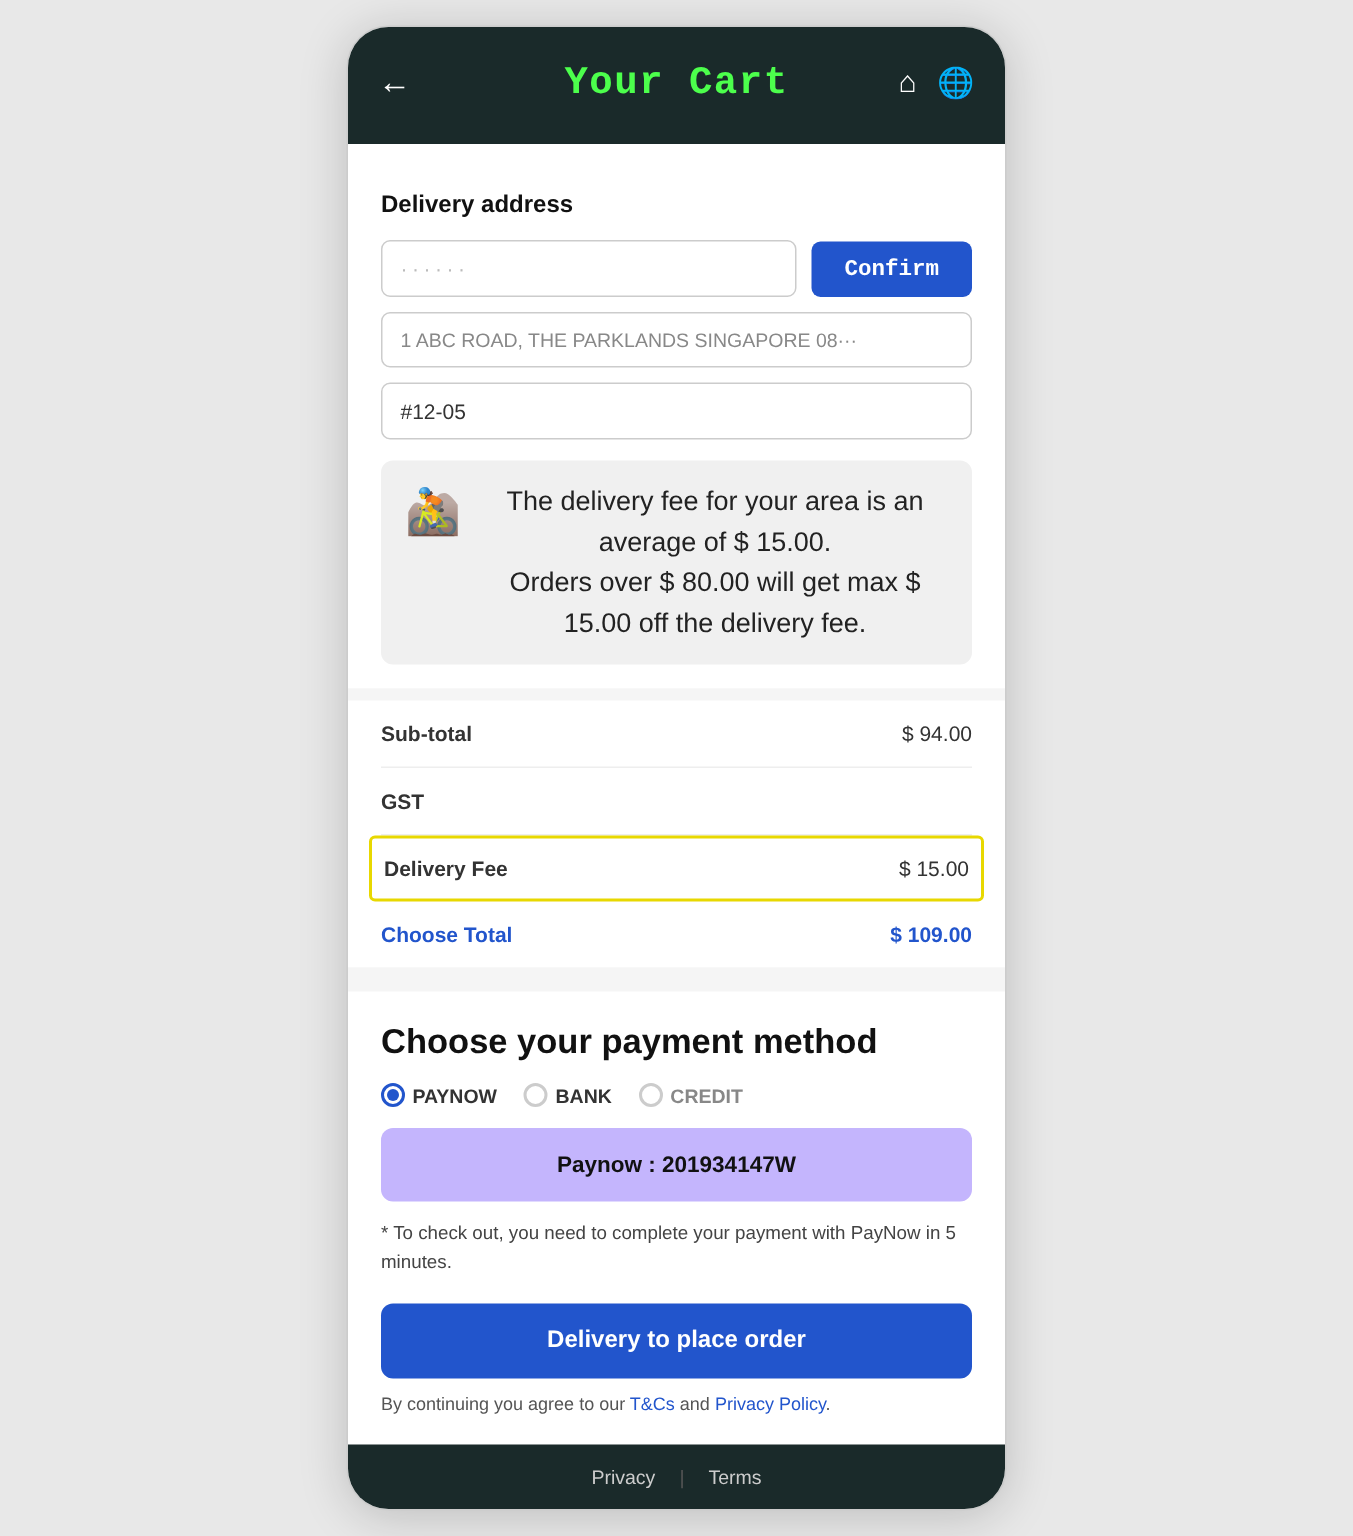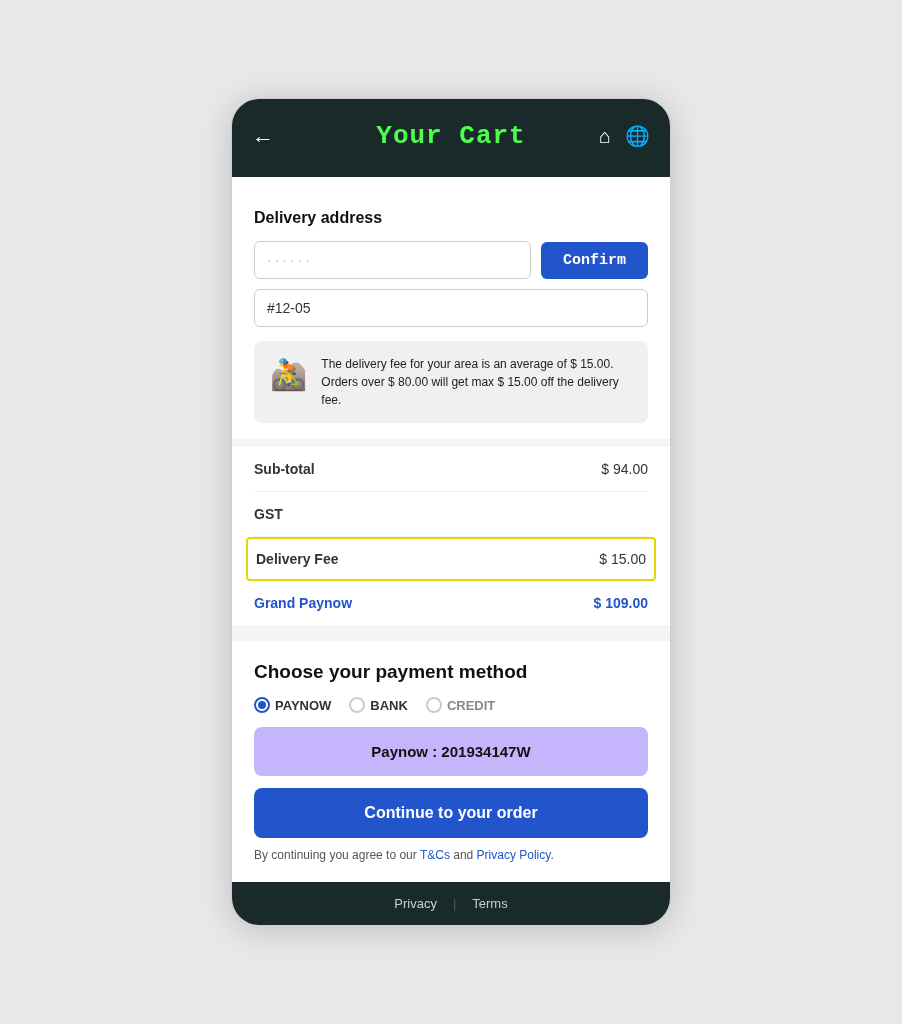--- a/index.html
+++ b/index.html
@@ -112,23 +112,24 @@
       align-items: flex-start;
       gap: 14px;
       margin-bottom: 0;
     }
     .moto-icon {
       font-size: 30px;
       margin-top: 2px;
       flex-shrink: 0;
     }
     .delivery-info-text {
-      font-size: 12px;
+      font-size: 18px;
       color: #222;
       line-height: 1.5;
+      text-align: center;
     }
     .divider { height: 8px; background: #f5f5f5; }
     .total-row {
       display: flex;
       justify-content: space-between;
       padding: 14px 0;
       border-bottom: 1px solid #eee;
       font-size: 14px;
       color: #333;
     }
@@ -147,21 +148,21 @@
     .total-label { font-weight: 600; }
     .total-value { font-weight: 400; }
     .total-row.grand .total-label,
     .total-row.grand .total-value { color: #2255cc; font-weight: 700; }
     .payment-section {
       background: #fff;
       padding: 20px 22px 10px 22px;
       margin-top: 8px;
     }
     .payment-title {
-      font-size: 19px;
+      font-size: 23px;
       font-weight: 700;
       color: #111;
       margin-bottom: 14px;
     }
     .payment-options {
       display: flex;
       gap: 18px;
       align-items: flex-end;
       margin-bottom: 14px;
     }
@@ -269,20 +270,21 @@
   <div class="content">
 
     <div class="card">
       <div class="section-title">Delivery address</div>
 
       <div class="address-row">
         <input class="address-input" type="text" value="······" style="color: rgb(187, 187, 187); letter-spacing: 3px;" placeholder="······">
         <button class="confirm-btn">Confirm</button>
       </div>
 
+      <div class="address-full">1 ABC ROAD, THE PARKLANDS SINGAPORE 08···</div>
       <div class="address-unit">#12-05</div>
 
       <div class="delivery-info-box">
         <div class="moto-icon">🚵</div>
         <div class="delivery-info-text">
           The delivery fee for your area is an average of $ 15.00.<br>
           Orders over $ 80.00 will get max $ 15.00 off the delivery fee.
         </div>
       </div>
     </div>
@@ -296,21 +298,21 @@
       </div>
       <div class="total-row">
         <span class="total-label">GST</span>
         <span class="total-value"></span>
       </div>
       <div class="total-row highlighted">
         <span class="total-label">Delivery Fee</span>
         <span class="total-value">$ 15.00</span>
       </div>
       <div class="total-row grand">
-        <span class="total-label">Grand Paynow</span>
+        <span class="total-label">Choose Total</span>
         <span class="total-value">$ 109.00</span>
       </div>
     </div>
 
     <div class="divider"></div>
 
     <div class="payment-section">
       <div class="payment-title">Choose your payment method</div>
 
       <div class="payment-options">
@@ -330,22 +332,23 @@
         <div class="payment-option">
           <div class="radio-circle"></div>
           <span style="color:#888;">CREDIT</span>
         </div>
       </div>
 
       <div class="paynow-box">
         <span>Paynow : 201934147W</span>
       </div>
 
-
-      <button class="place-order-btn">Continue to your order</button>
+      <div class="paynow-note">* To check out, you need to complete your payment with PayNow in 5 minutes.</div>
+
+      <button class="place-order-btn">Delivery to place order</button>
 
       <div class="terms-text">
         <span>By continuing you agree to our </span><a class="terms-link">T&amp;Cs</a><span> and </span><a class="terms-link">Privacy Policy</a><span>.</span>
       </div>
     </div>
 
   </div>
 
   <div class="footer">
     <span class="footer-link">Privacy</span>

